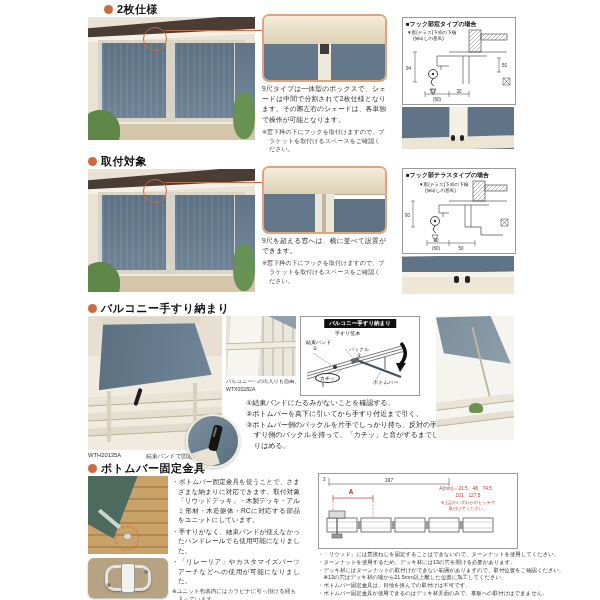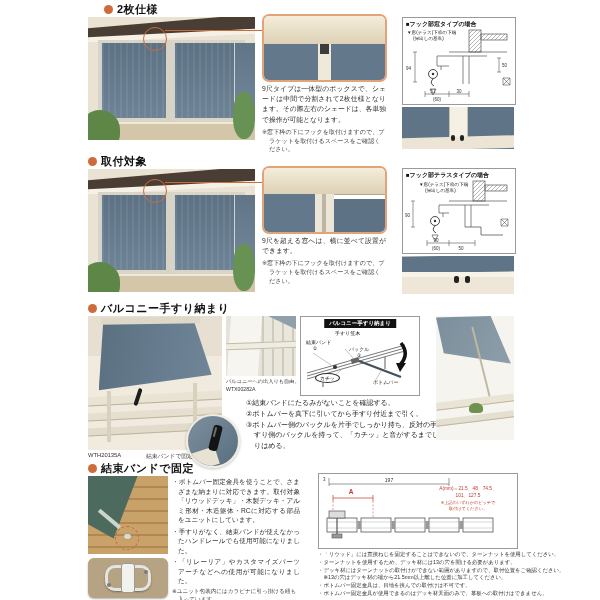--- a/index.html
+++ b/index.html
@@ -229,21 +229,21 @@
 <div class="abs ph" style="left:436px;top:316px;width:78px;height:124px;background:#f6f4ee">
   <div class="abs" style="left:0;top:0;width:100%;height:60%;background:linear-gradient(120deg,#7b8e9b,#90a2ad);clip-path:polygon(0 2%,70% 0,96% 64%,10% 50%)"></div>
   <div class="abs" style="left:56%;top:8%;width:1.5px;height:58%;background:#c0b89f;transform:rotate(-14deg)"></div>
   <div class="abs" style="left:0;top:66%;width:100%;height:6%;background:#e9e4d6;border-bottom:1px solid #bfb69e;transform:rotate(-7deg)"></div>
   <div class="abs" style="left:0;top:80%;width:100%;height:5%;background:#e4dfd0;border-bottom:1px solid #bfb69e;transform:rotate(-7deg)"></div>
   <div class="abs" style="left:42%;top:70%;width:14px;height:10px;background:#6f9150;border-radius:50% 50% 30% 30%"></div>
 </div>
 
 <div class="abs sec-h" style="left:88px;top:461px">
   <span class="dot"></span>
-  <span>結束バンドで固定</span>
+  <span>ボトムバー固定金具</span>
 </div>
 
 <div class="abs ph" style="left:88px;top:476px;width:80px;height:78px;background:repeating-linear-gradient(180deg,#c9a269 0 10px,#b18753 10px 12px)">
   <div class="abs" style="left:0;top:0;width:100%;height:100%;background:#4d6a5e;clip-path:polygon(0 0,62% 0,32% 80%,0 62%)"></div>
   <div class="abs" style="left:10%;top:52%;width:34%;height:5%;background:#cdd6cb;transform:rotate(40deg)"></div>
   <div class="abs" style="left:34%;top:64%;width:22px;height:22px;border:1.6px dashed #d4693b;border-radius:50%"></div>
   <div class="abs" style="left:45%;top:74%;width:7px;height:5px;background:#ded9cf;border-radius:2px;box-shadow:0 0 1px #555"></div>
 </div>
 
 <div class="abs ph" style="left:88px;top:558px;width:80px;height:40px;border-radius:6px;background:#b5a384;box-shadow:0 1px 2px rgba(0,0,0,.3)">

